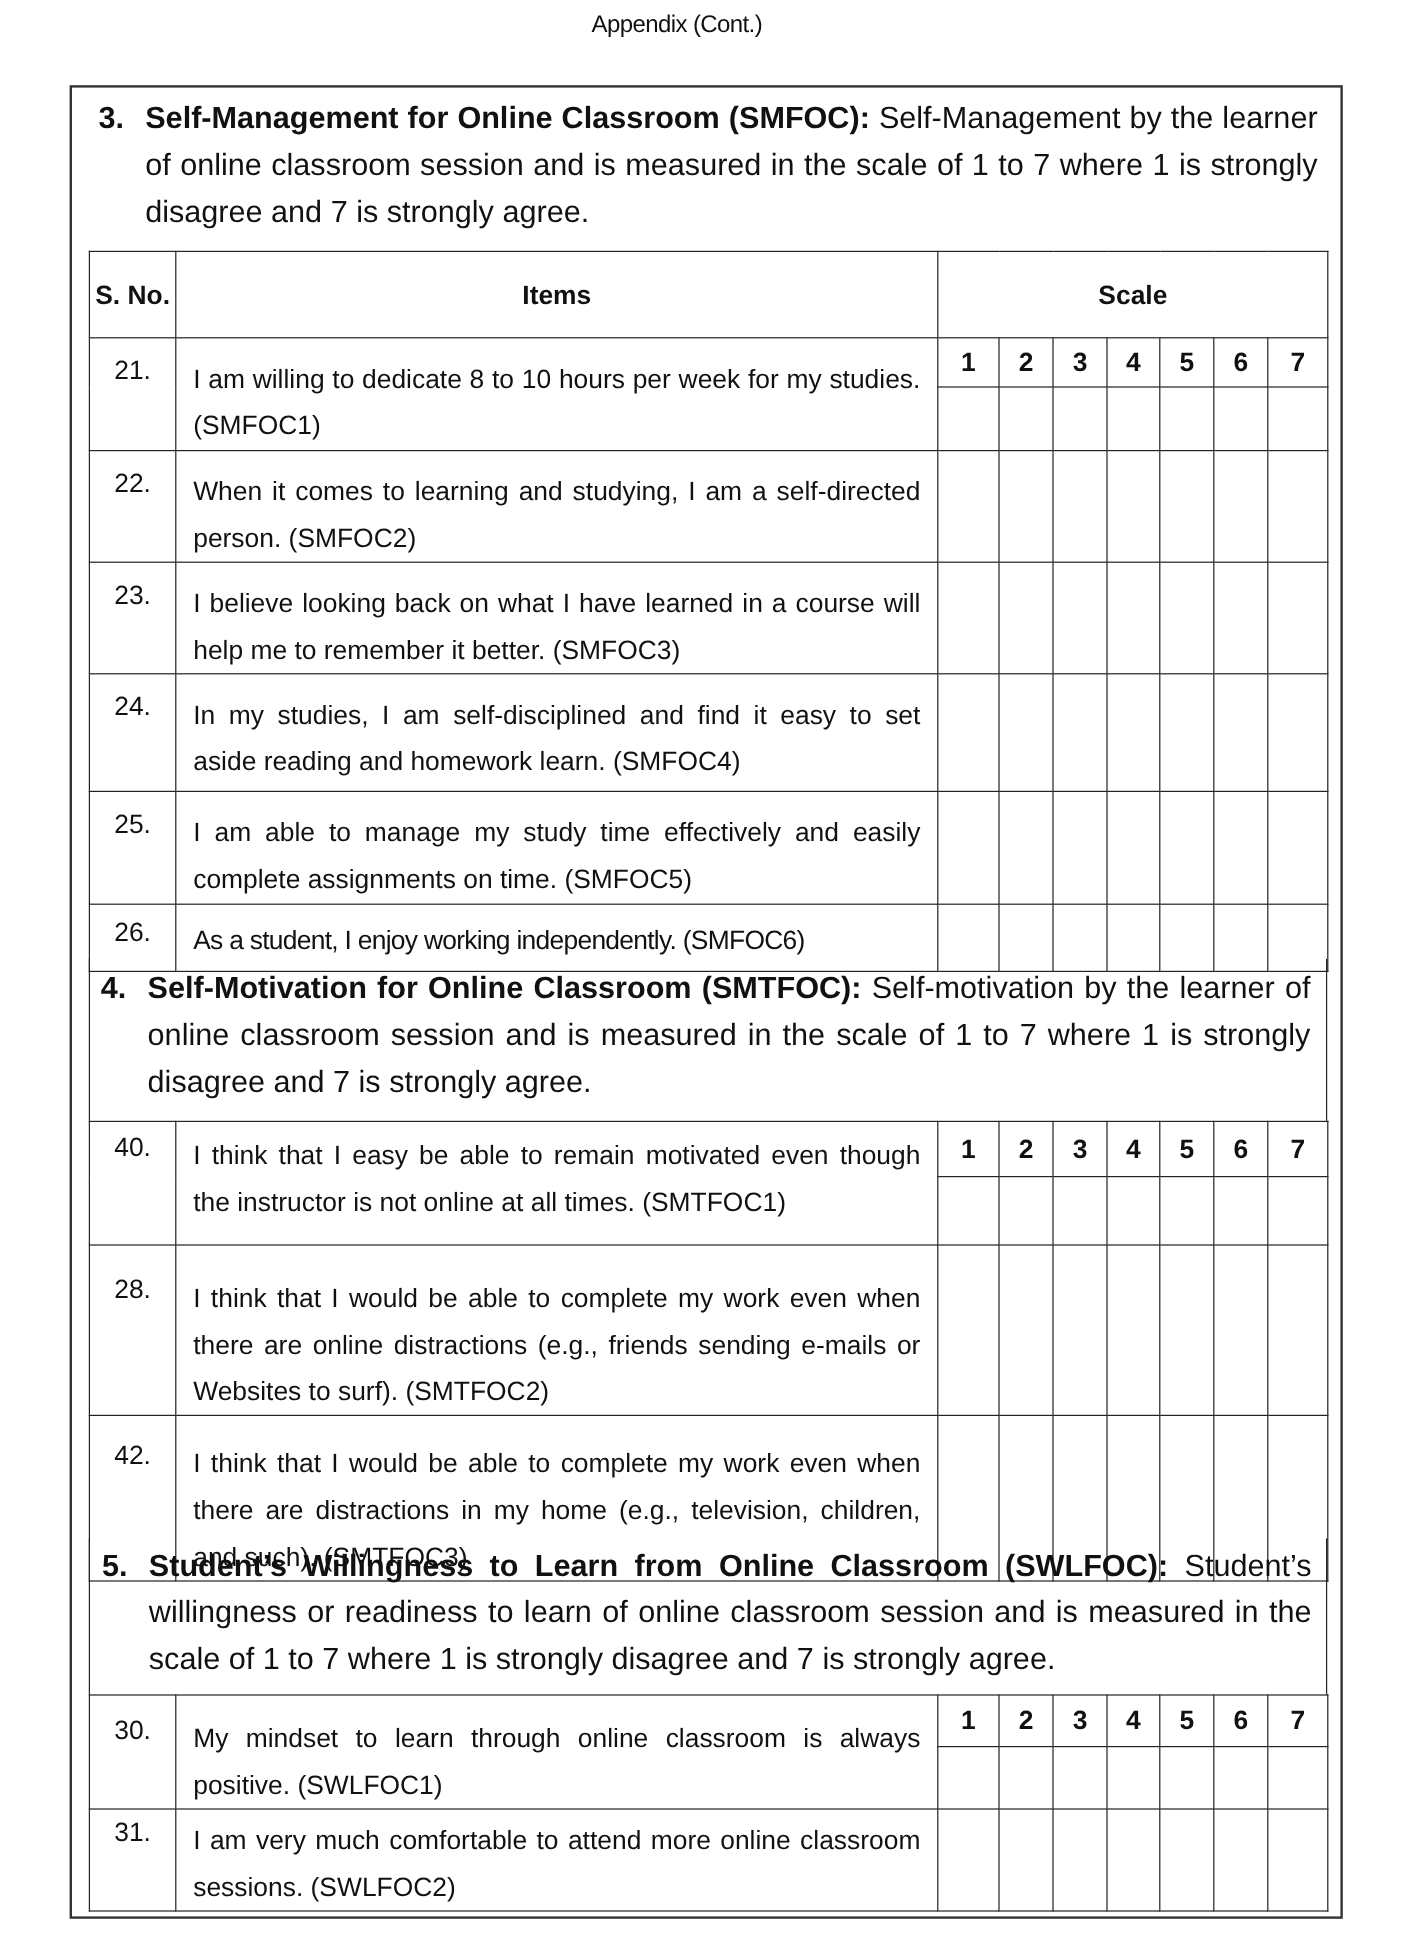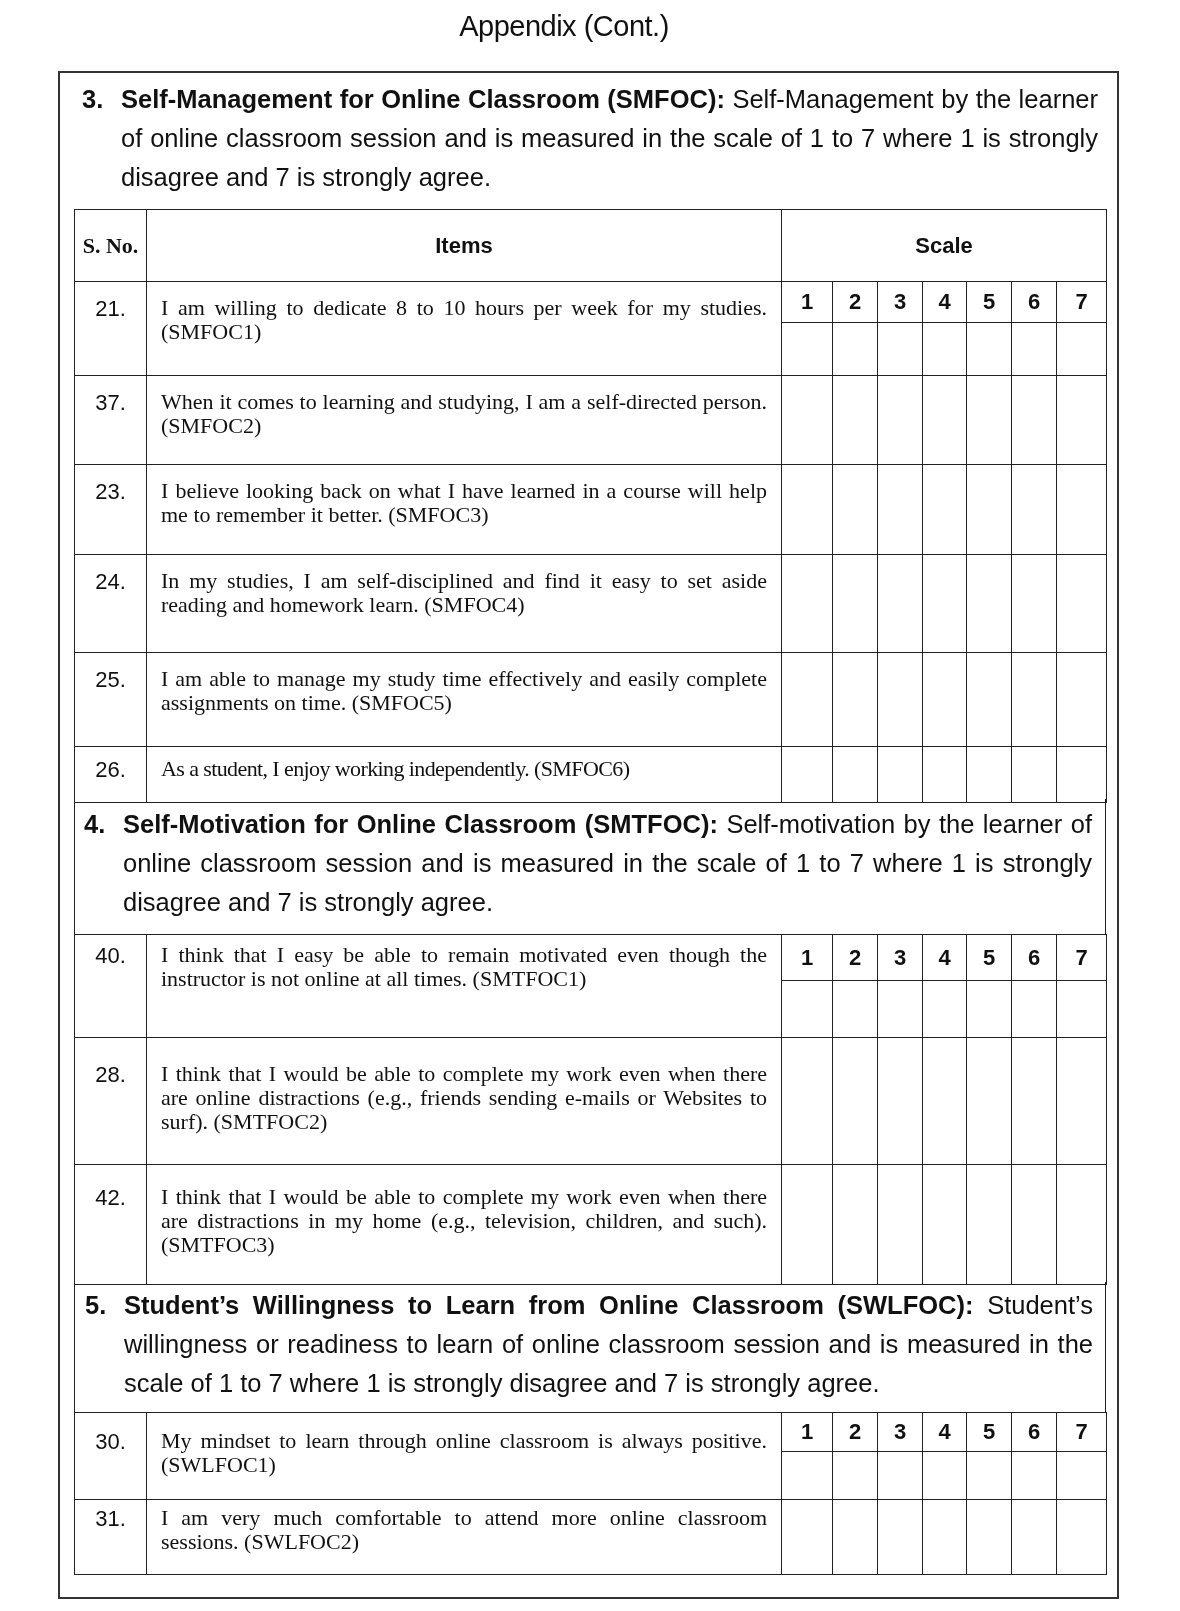--- a/index.html
+++ b/index.html
@@ -2,42 +2,42 @@
 <html><head>
 <meta charset="utf-8">
 <style>
   html, body { margin: 0; padding: 0; background: #ffffff; }
   body {
     width: 1180px; height: 1611px; position: relative; overflow: hidden;
     font-family: "Liberation Sans", sans-serif; color: #111111;
   }
   .title {
     position: absolute; left: 0; top: 10px; width: 1128px; text-align: center;
-    font-size: 29px; letter-spacing: -0.5px;
+    font-size: 20px; letter-spacing: -0.5px;
   }
   .outer {
     position: absolute; left: 58px; top: 71px; width: 1061px; height: 1528px;
     border: 2px solid #333333; box-sizing: border-box;
   }
   .sec-head {
     position: absolute; font-size: 25.5px; line-height: 39px;
     text-align: justify;
   }
   .sec-head .num { position: absolute; left: 0; top: 0; font-weight: bold; }
   .sec-head .body { display: block; padding-left: 39px; }
   .sec-head b { font-weight: bold; }
   table.grid {
     position: absolute; border-collapse: collapse; table-layout: fixed;
     font-size: 22px;
   }
   table.grid td {
     border: 1.5px solid #222222; padding: 0; vertical-align: top;
   }
   .sno { text-align: center; padding-top: 14px !important; }
-  .item { padding: 14px 14px 0 14px !important; text-align: justify; line-height: 24px; font-family: Liberation Serif, serif; }
+  .item { padding: 14px 14px 0 14px !important; text-align: justify; line-height: 39px; }
   .hdr { font-weight: bold; text-align: center; vertical-align: middle !important; }
   .scale-num { font-weight: bold; text-align: center; vertical-align: middle !important; font-size: 22px; }
 </style>
 </head>
 <body>
 
 <div class="title">Appendix (Cont.)</div>
 
 <div class="outer"></div>
 
@@ -53,21 +53,21 @@
     <col style="width:51px">
       <col style="width:45px">
       <col style="width:45px">
       <col style="width:44px">
       <col style="width:45px">
       <col style="width:45px">
       <col style="width:50px">
   </colgroup>
   <tbody>
       <tr style="height:72px">
-    <td class="hdr" style="width:60px; padding:0 0;font-family:Liberation Serif, serif;">S. No.</td>
+    <td class="hdr" style="width:60px; padding:0 0;">S. No.</td>
     <td class="hdr">Items</td>
     <td class="hdr" colspan="7">Scale</td>
   </tr>
   <tr style="height:41px">
     <td class="sno" rowspan="2">21.</td>
     <td class="item" rowspan="2">I am willing to dedicate 8 to 10 hours per week for my studies. (SMFOC1)</td>
     <td class="scale-num">1</td>
     <td class="scale-num">2</td>
     <td class="scale-num">3</td>
     <td class="scale-num">4</td>
@@ -78,21 +78,21 @@
   <tr style="height:53px">
     <td></td>
         <td></td>
         <td></td>
         <td></td>
         <td></td>
         <td></td>
         <td></td>
   </tr>
   <tr style="height:89px">
-    <td class="sno">37.</td>
+    <td class="sno">22.</td>
     <td class="item">When it comes to learning and studying, I am a self-directed person. (SMFOC2)</td>
     <td></td>
         <td></td>
         <td></td>
         <td></td>
         <td></td>
         <td></td>
         <td></td>
   </tr>
   <tr style="height:90px">

